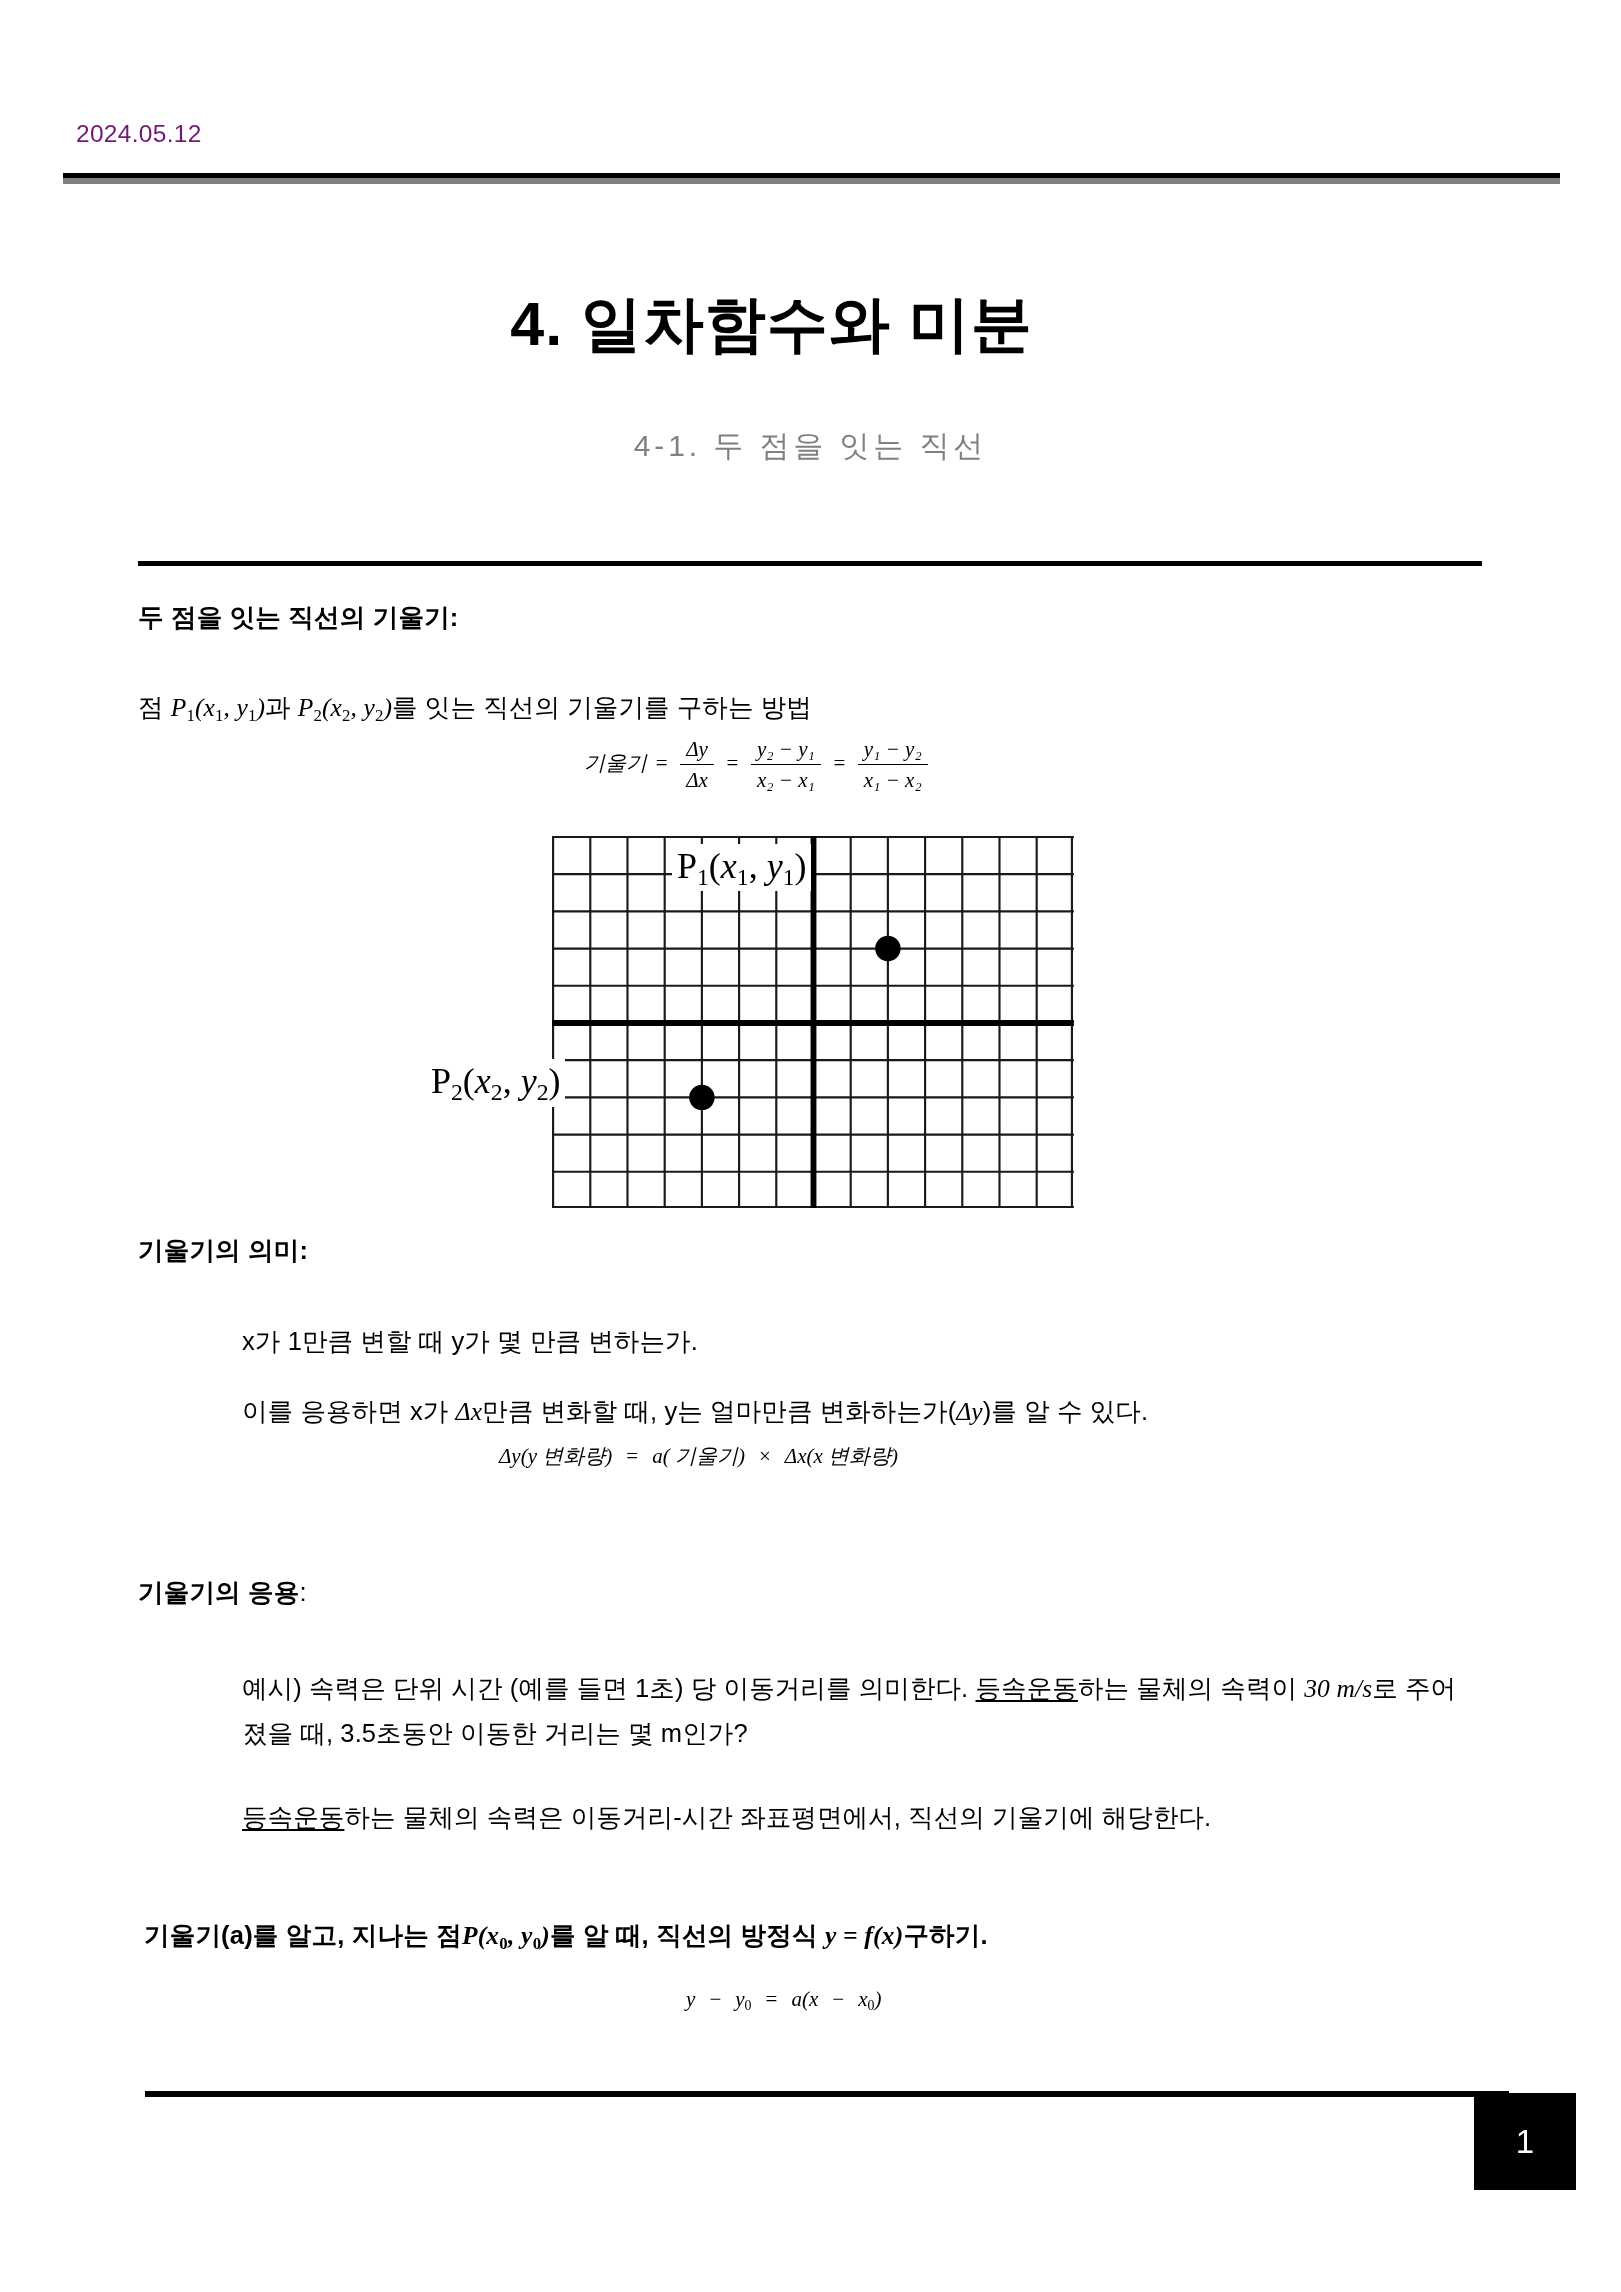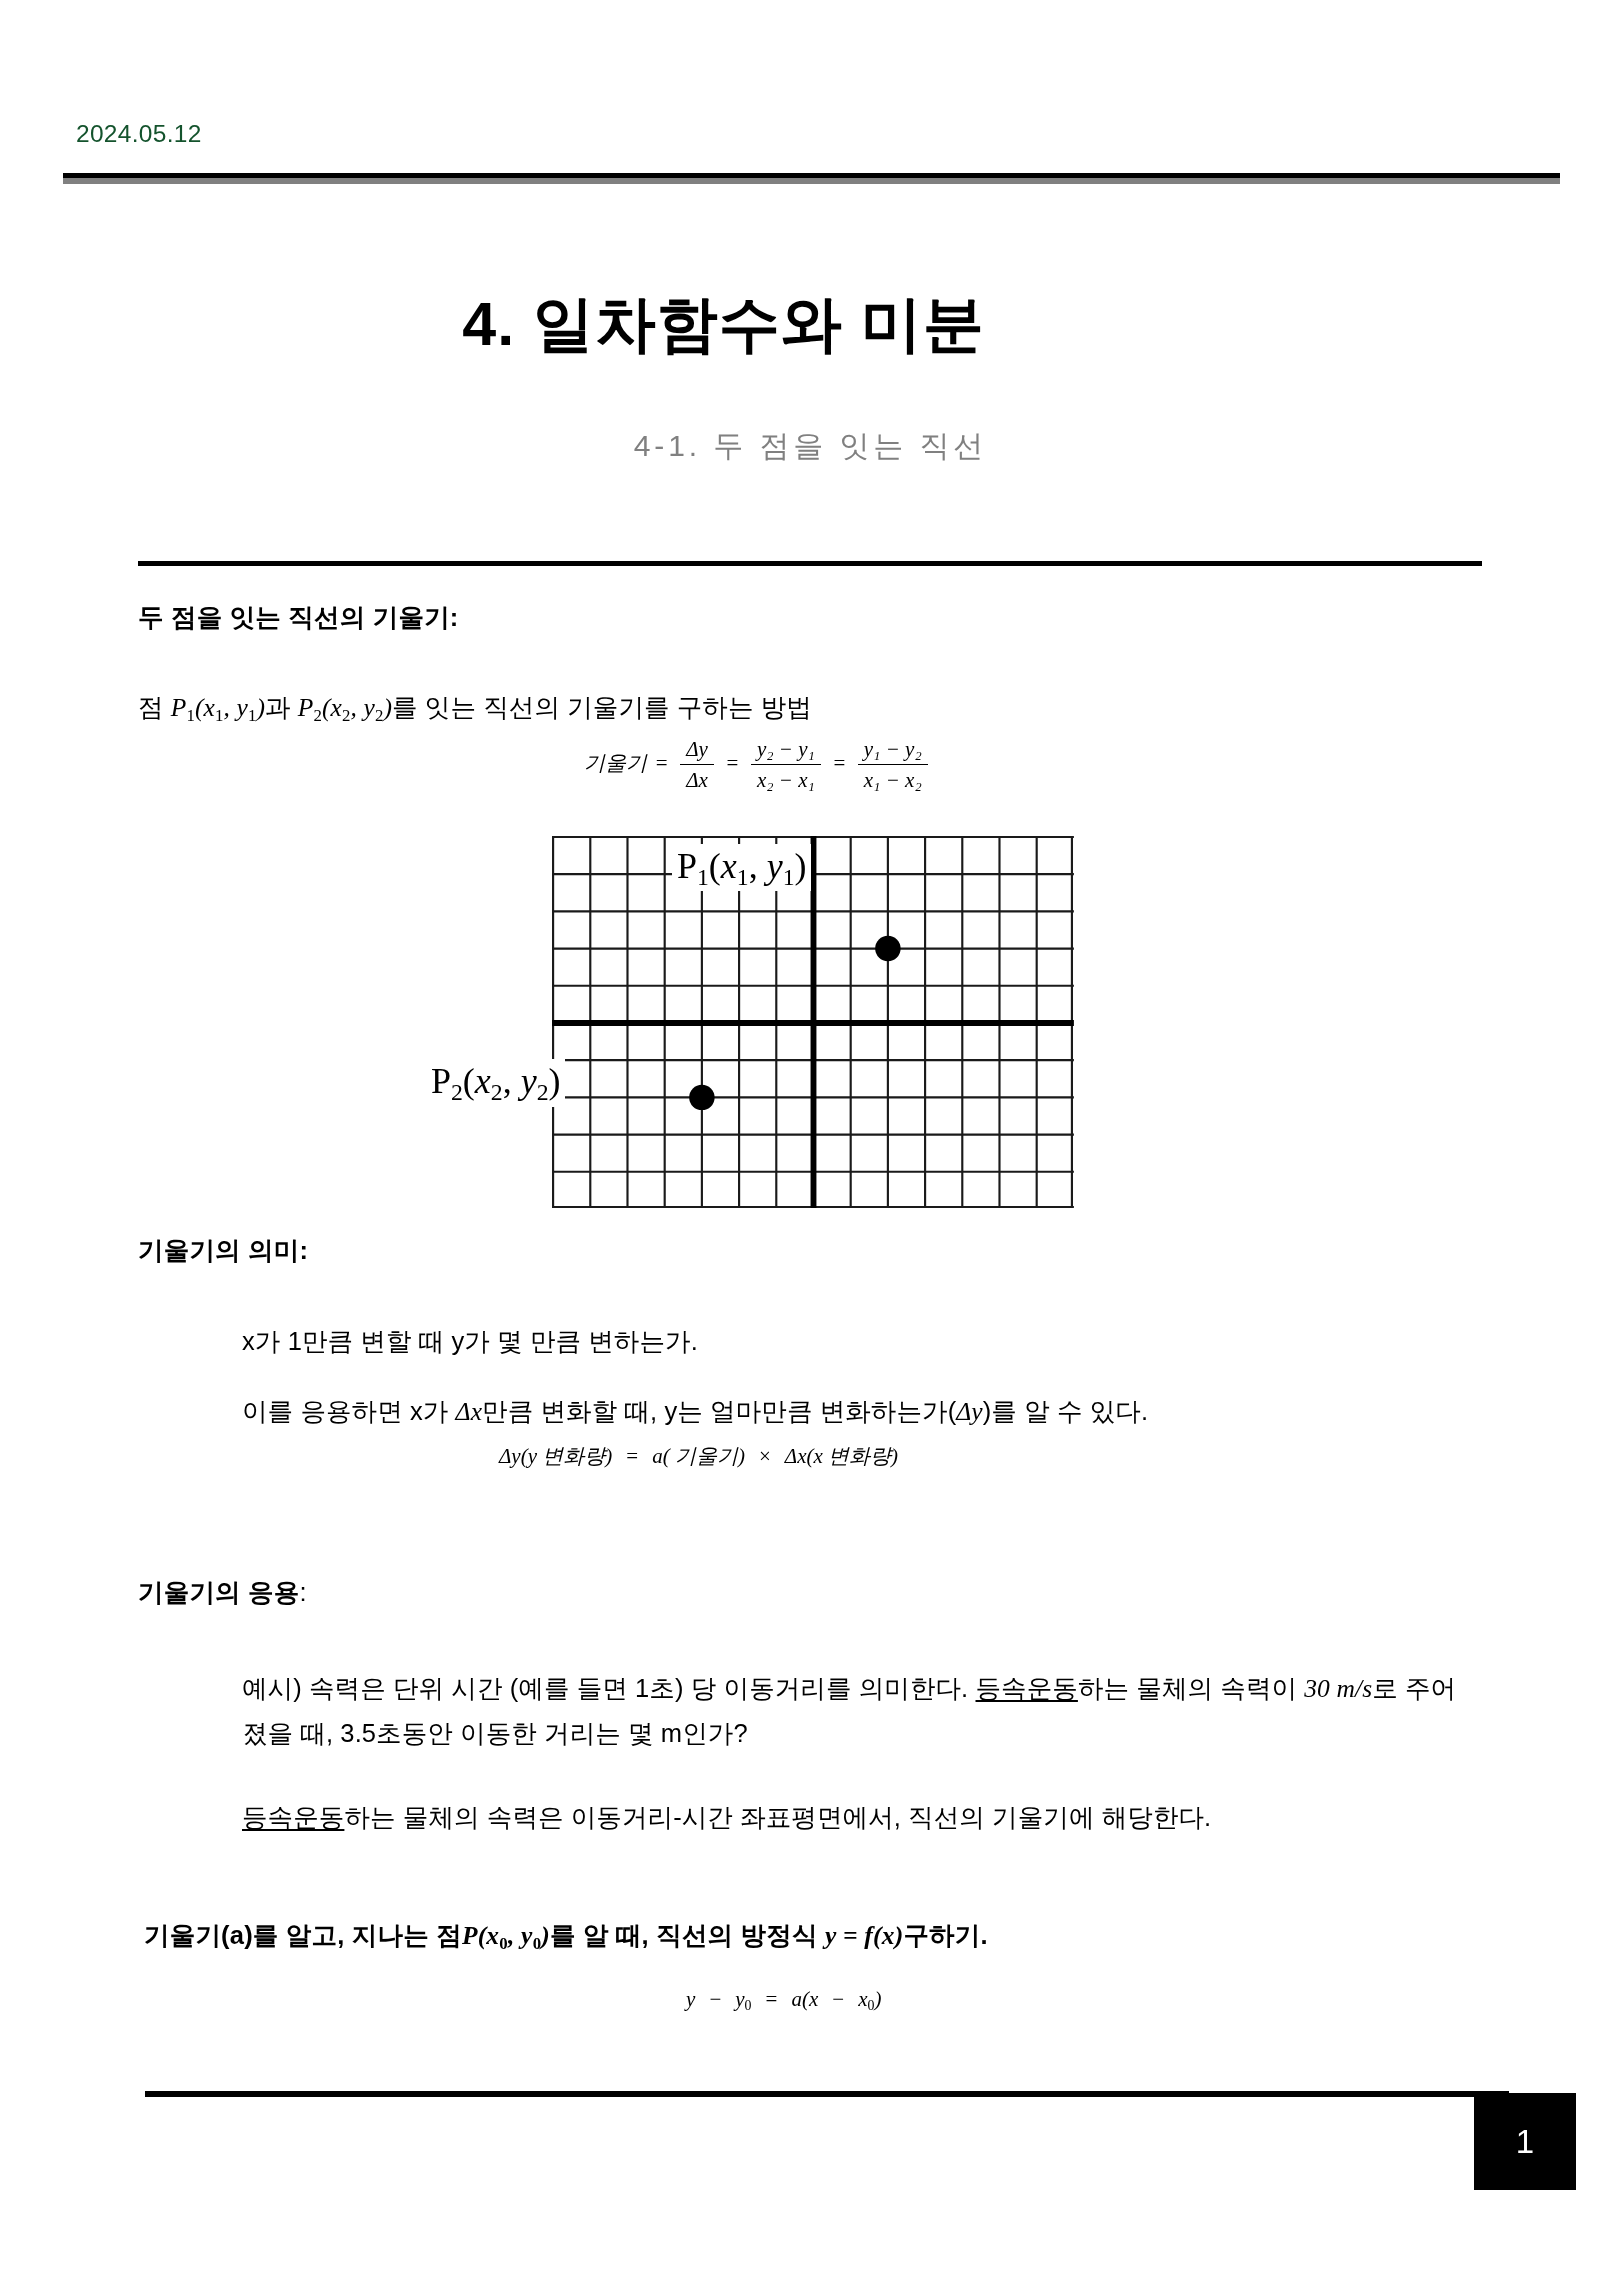--- a/index.html
+++ b/index.html
@@ -19,21 +19,21 @@
     overflow: hidden;
   }
 
   
   .header-date {
     position: absolute;
     left: 76px;
     top: 120px;
     font-size: 24.5px;
     letter-spacing: 0.3px;
-    color: #14532d;
+    color: #701a75;
   }
   .header-rule {
     position: absolute;
     left: 63px;
     top: 173px;
     width: 1497px;
     height: 10.8px;
   }
   .header-rule .bar-dark {
     position: absolute;
@@ -54,20 +54,21 @@
   .doc-title {
     position: absolute;
     left: 0;
     top: 284px;
     width: 1447px;
     text-align: center;
     font-size: 61px;
     font-weight: bold;
     letter-spacing: 1px;
     color: #000000;
+    padding-left: 48px;
   }
   .doc-title .num { margin-right: 17.6px; }
   .doc-subtitle {
     position: absolute;
     left: 0;
     top: 426px;
     width: 1621px;
     text-align: center;
     font-size: 30px;
     letter-spacing: 3.9px;

